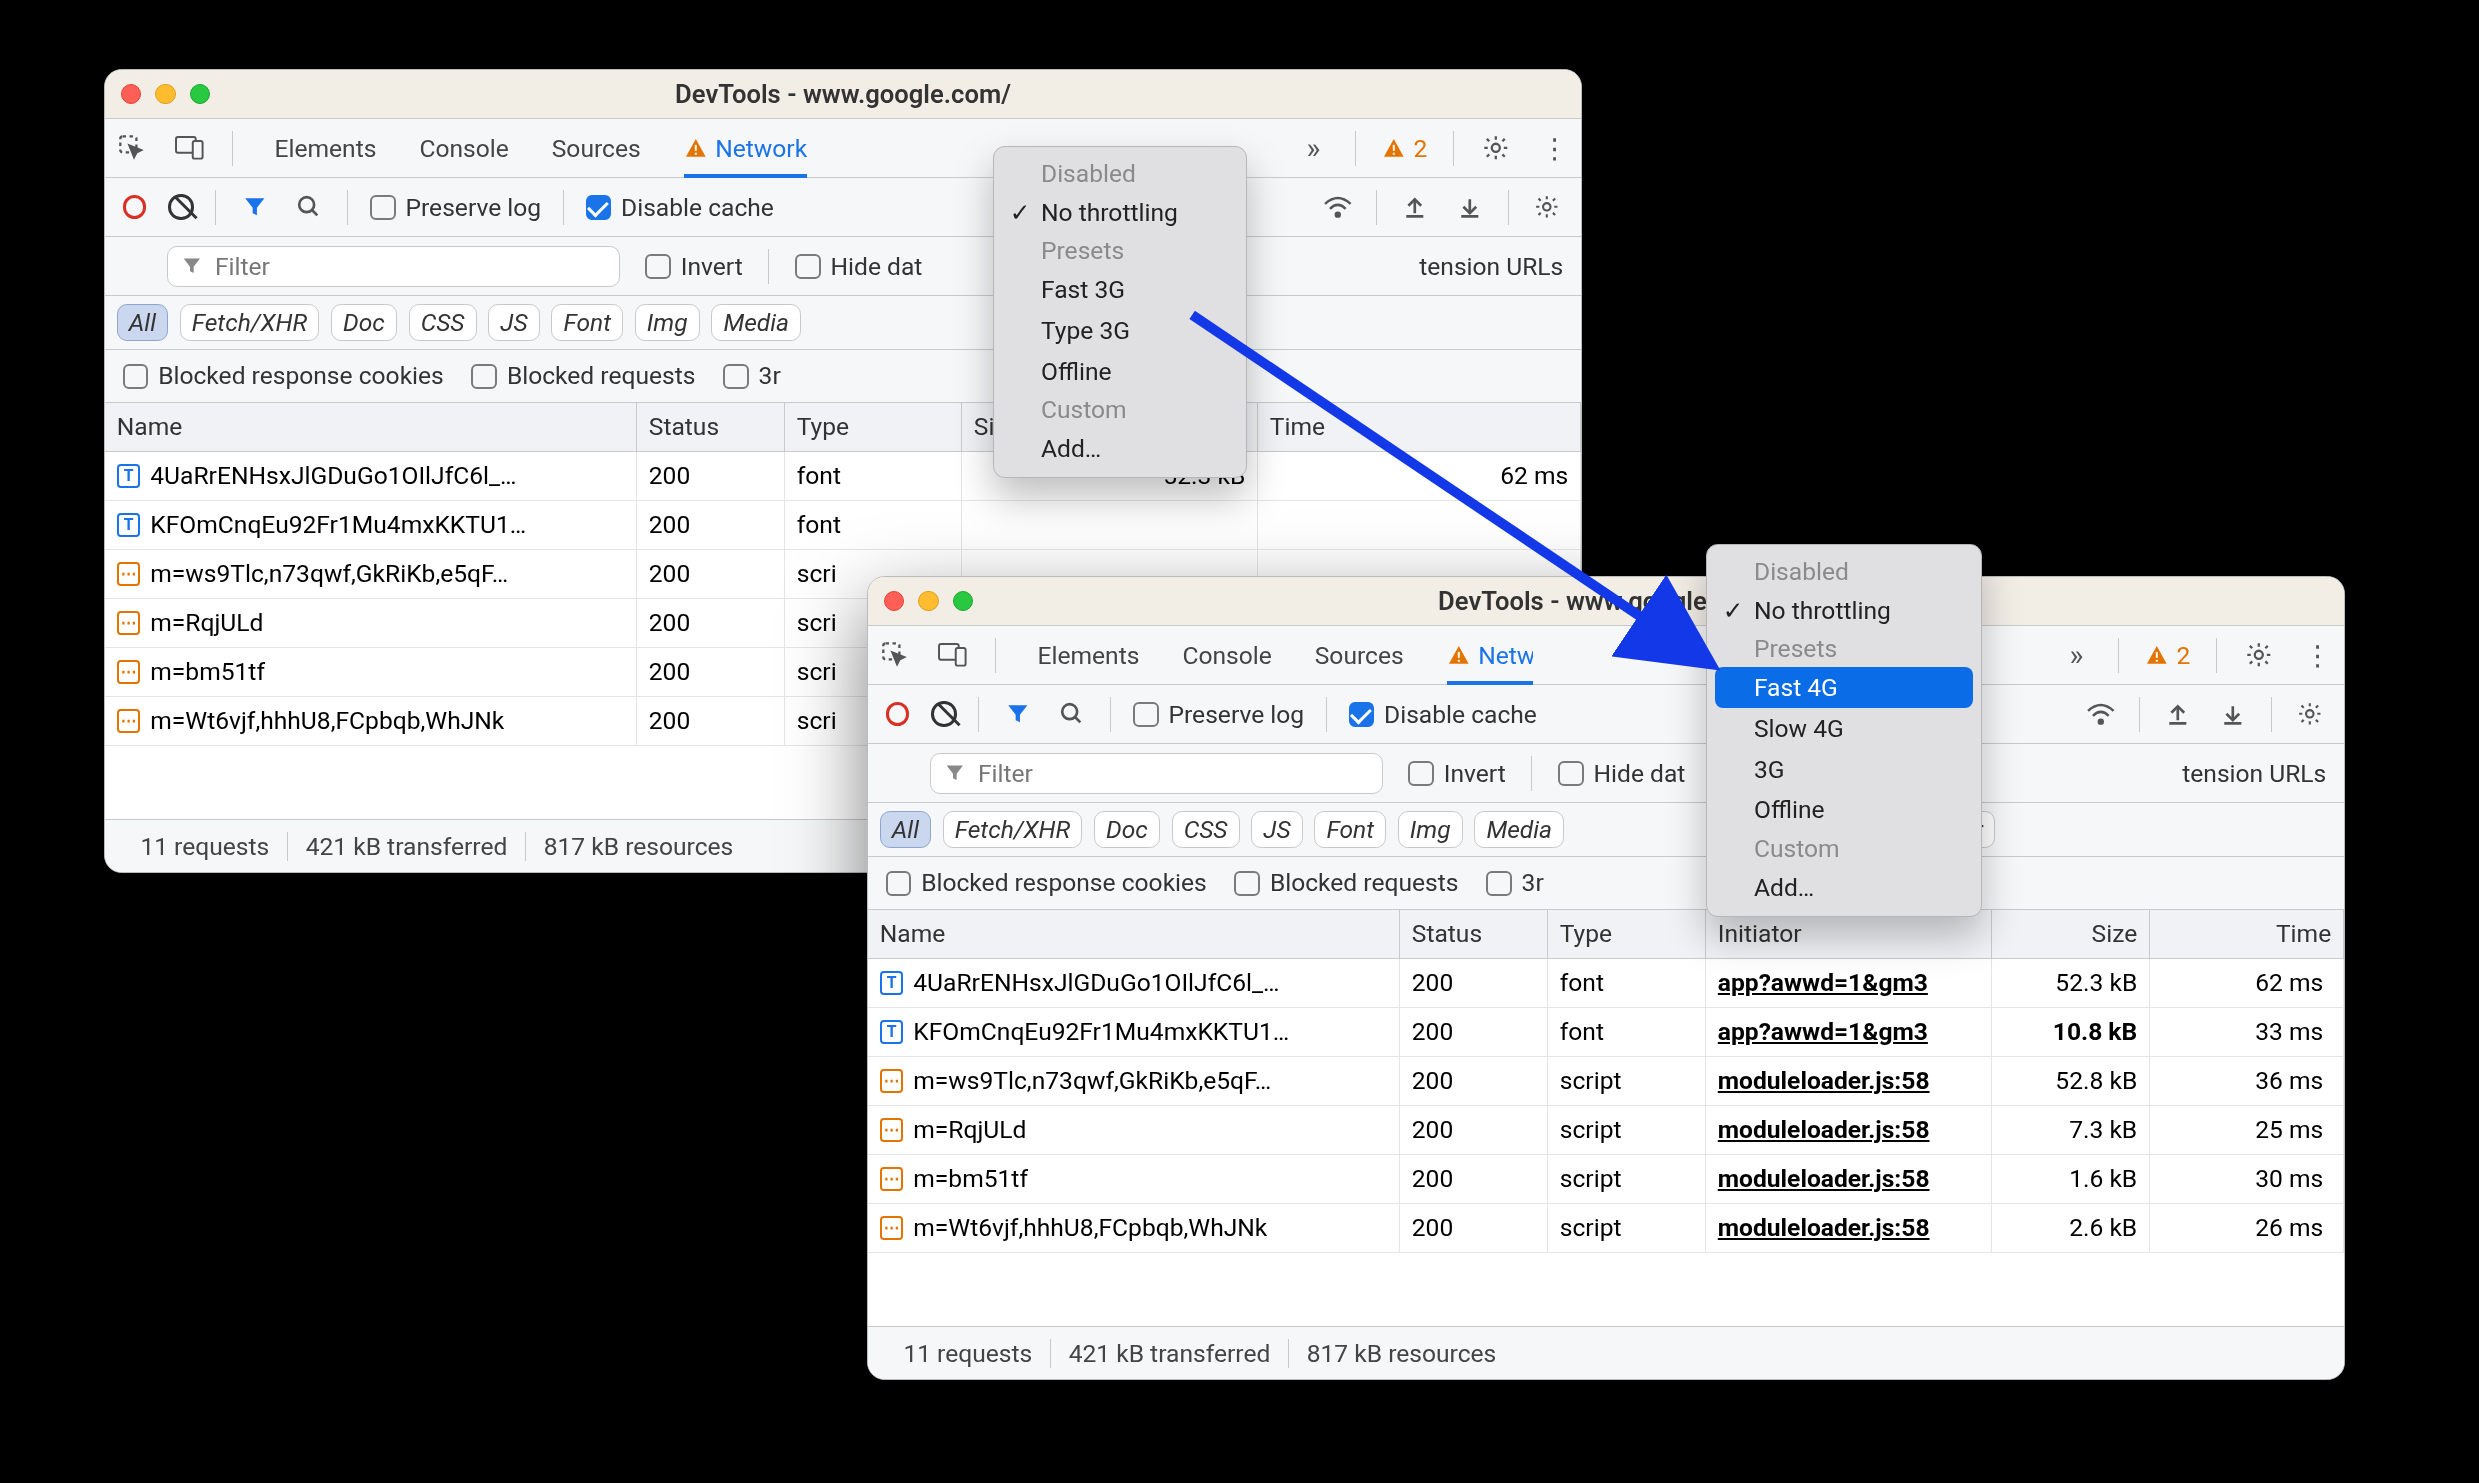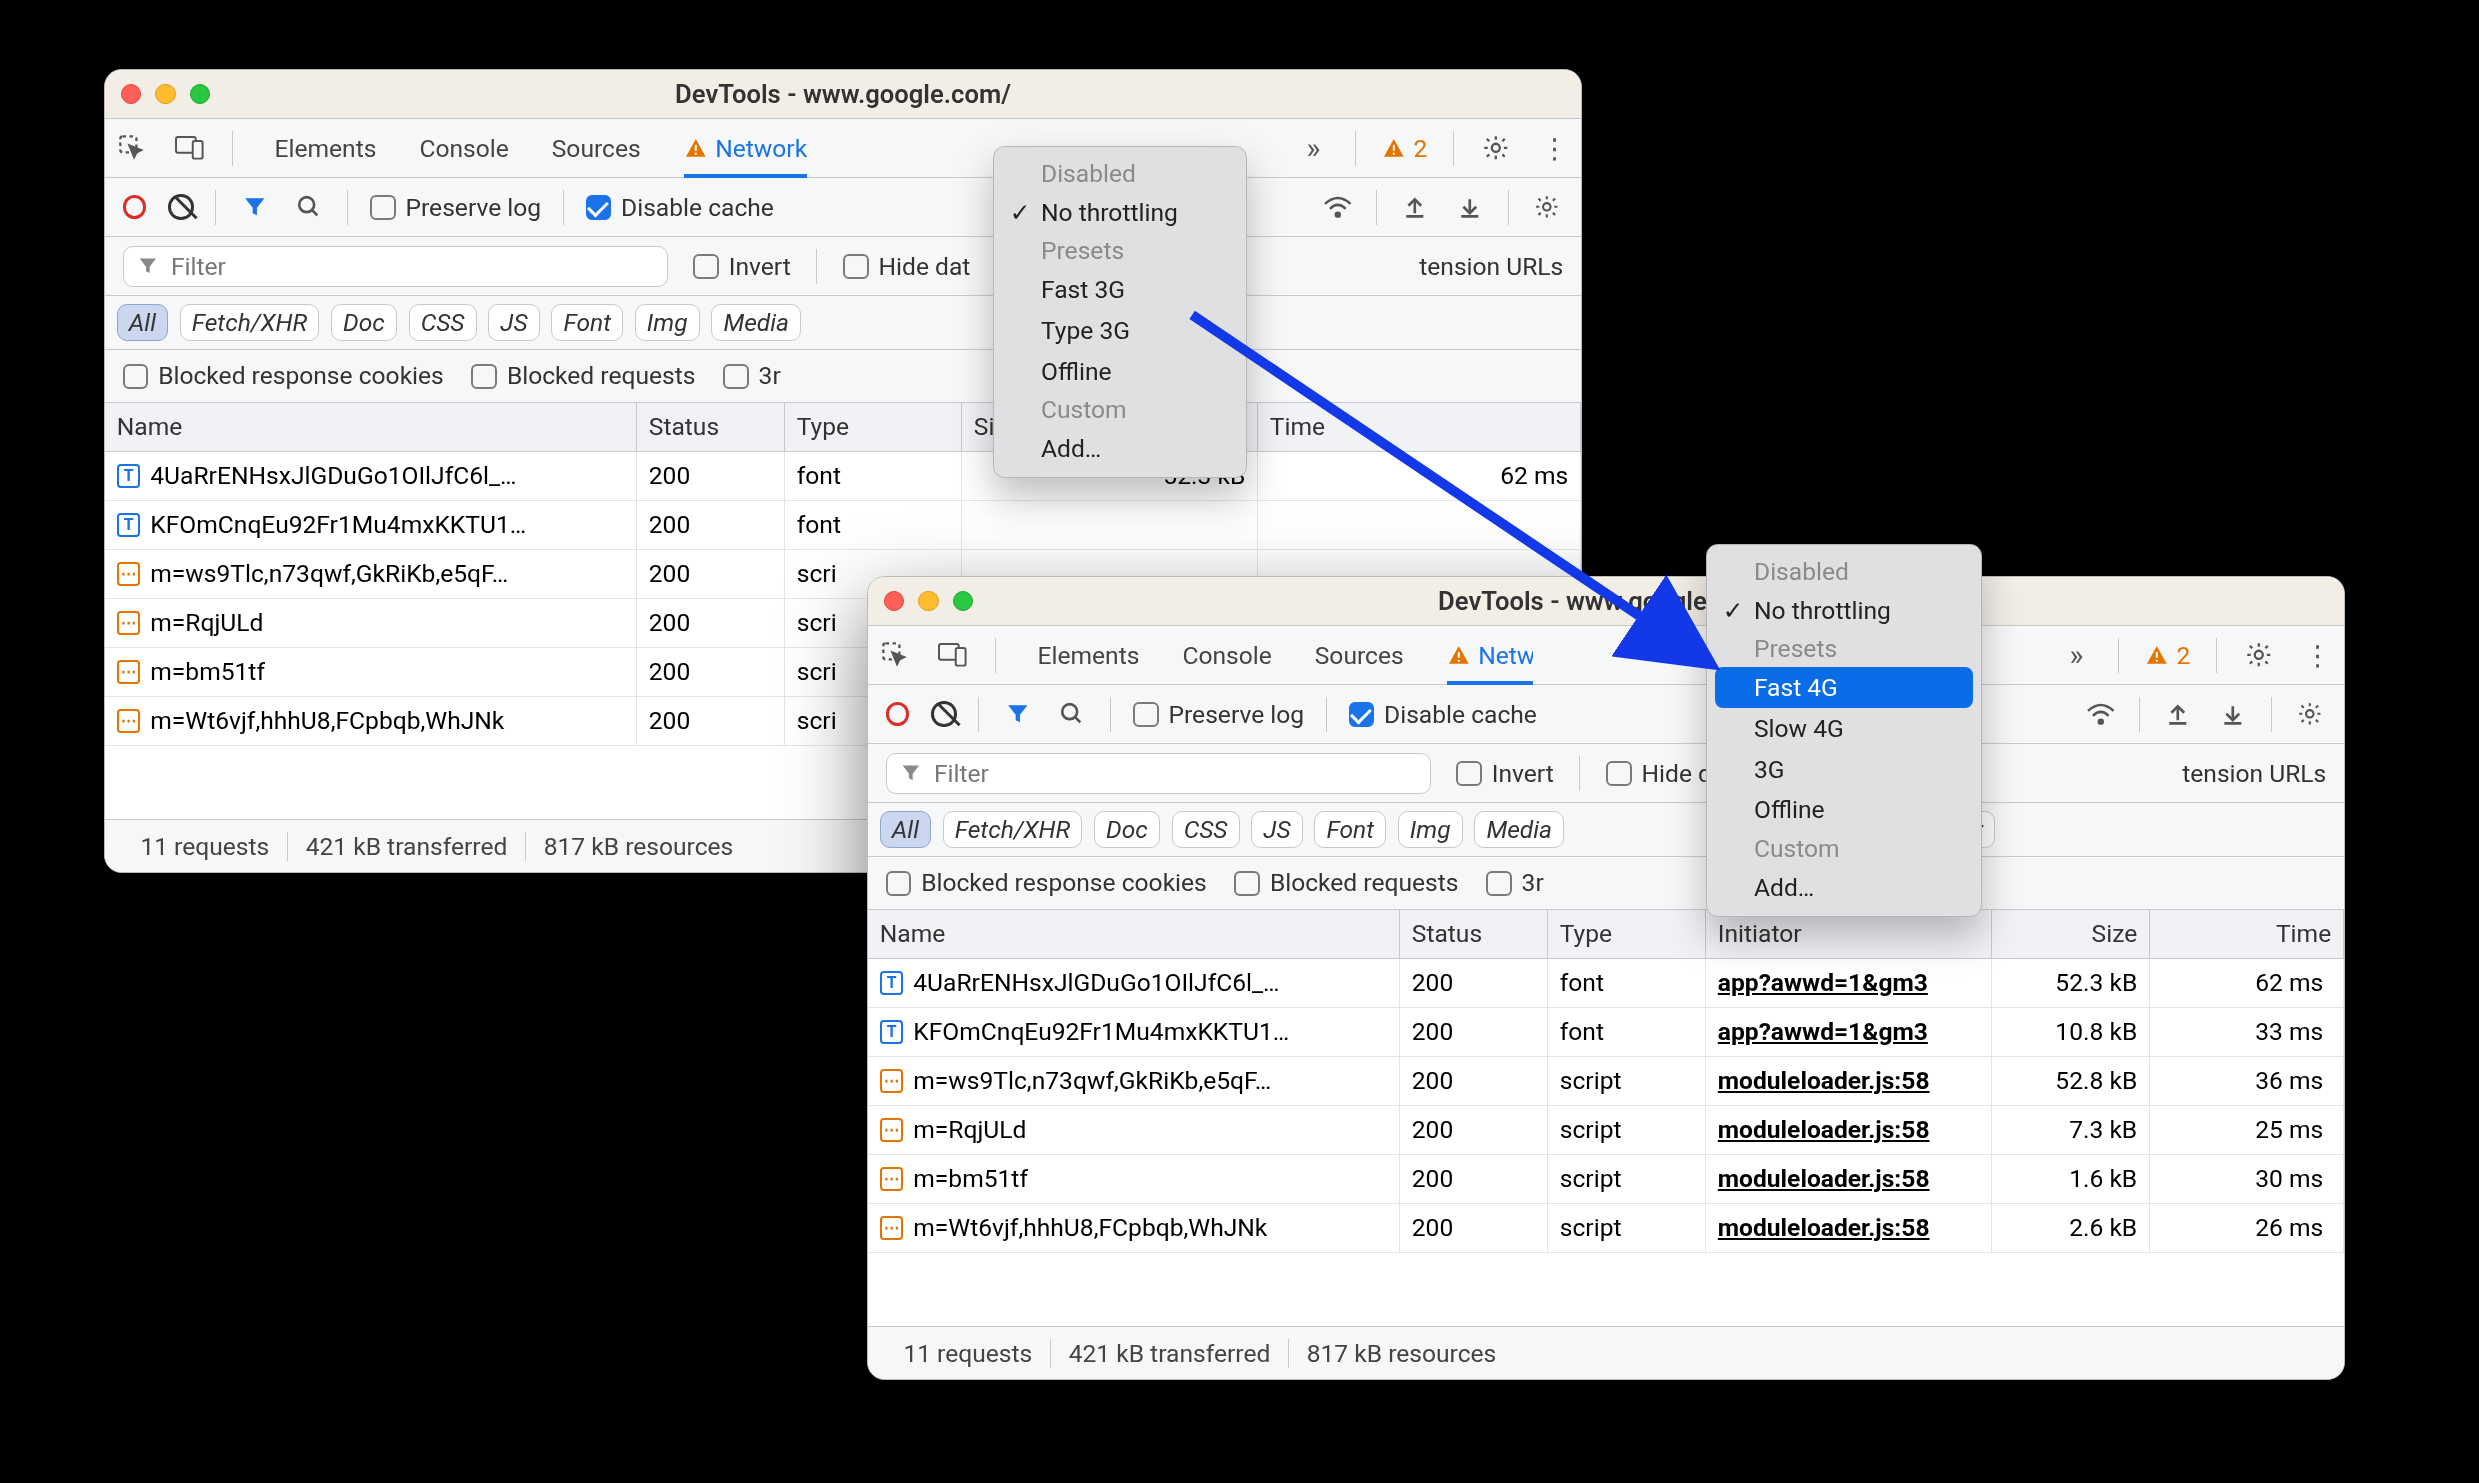--- a/index.html
+++ b/index.html
@@ -96,21 +96,21 @@
   
   .filterrow{
     display:flex;align-items:center;gap:25.6px;
     border-bottom:1px solid var(--border);
     background:var(--toolbar);
     height:59px;padding:0 17.7px;
   }
   .filterbox{
     display:flex;align-items:center;gap:11.8px;
     border:1px solid var(--border);border-radius:9.9px;
-    background:#fff;height:41px;padding:0 13.8px;width:545px;color:#777;
+    background:#fff;height:41px;padding:0 13.8px;width:453px;color:#777;margin-left:44px;
   }
   
   .chipsrow{
     display:flex;align-items:center;flex-wrap:wrap;gap:11.8px;
     border-bottom:1px solid var(--border);
     background:var(--toolbar);
     padding:7.9px 11.8px;
   }
   .chip{
     border:1px solid var(--border);border-radius:9.9px;
@@ -573,21 +573,21 @@
           <div class="tr">
             <div class="td" style="width:532px;">
               <span class="ic font">T</span>
               <span>KFOmCnqEu92Fr1Mu4mxKKTU1…</span>
             </div>
             <div class="td" style="width:148px;">200</div>
             <div class="td" style="width:158px;">font</div>
             <div class="td" style="width:286px;">
               <span class="initiator">app?awwd=1&amp;gm3</span>
             </div>
-            <div class="td num" style="width:158px;">10.8 kB</div>
+            <div class="td num" style="width:158px;font-weight:bold;">10.8 kB</div>
             <div class="td num" style="flex:1;padding-right:19.7px;">33 ms</div>
           </div>
           <div class="tr">
             <div class="td" style="width:532px;">
               <span class="ic script">⋯</span>
               <span>m=ws9Tlc,n73qwf,GkRiKb,e5qF…</span>
             </div>
             <div class="td" style="width:148px;">200</div>
             <div class="td" style="width:158px;">script</div>
             <div class="td" style="width:286px;">

